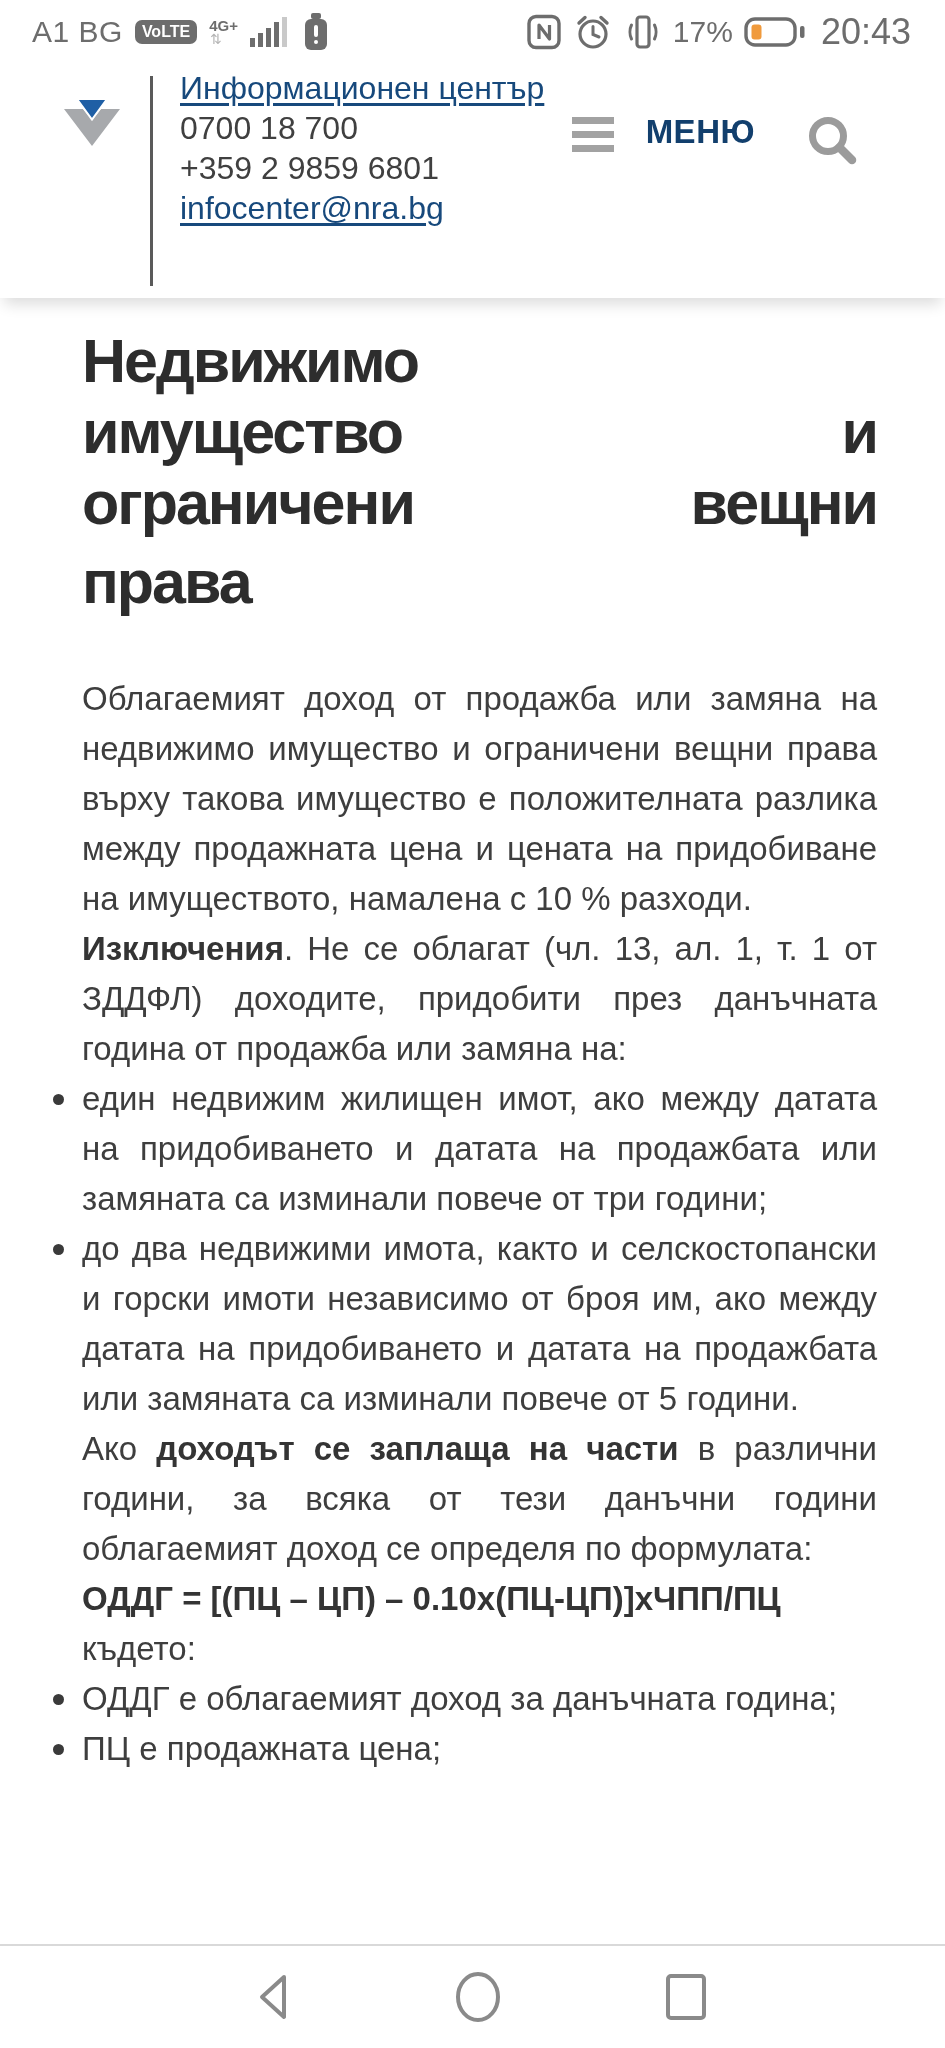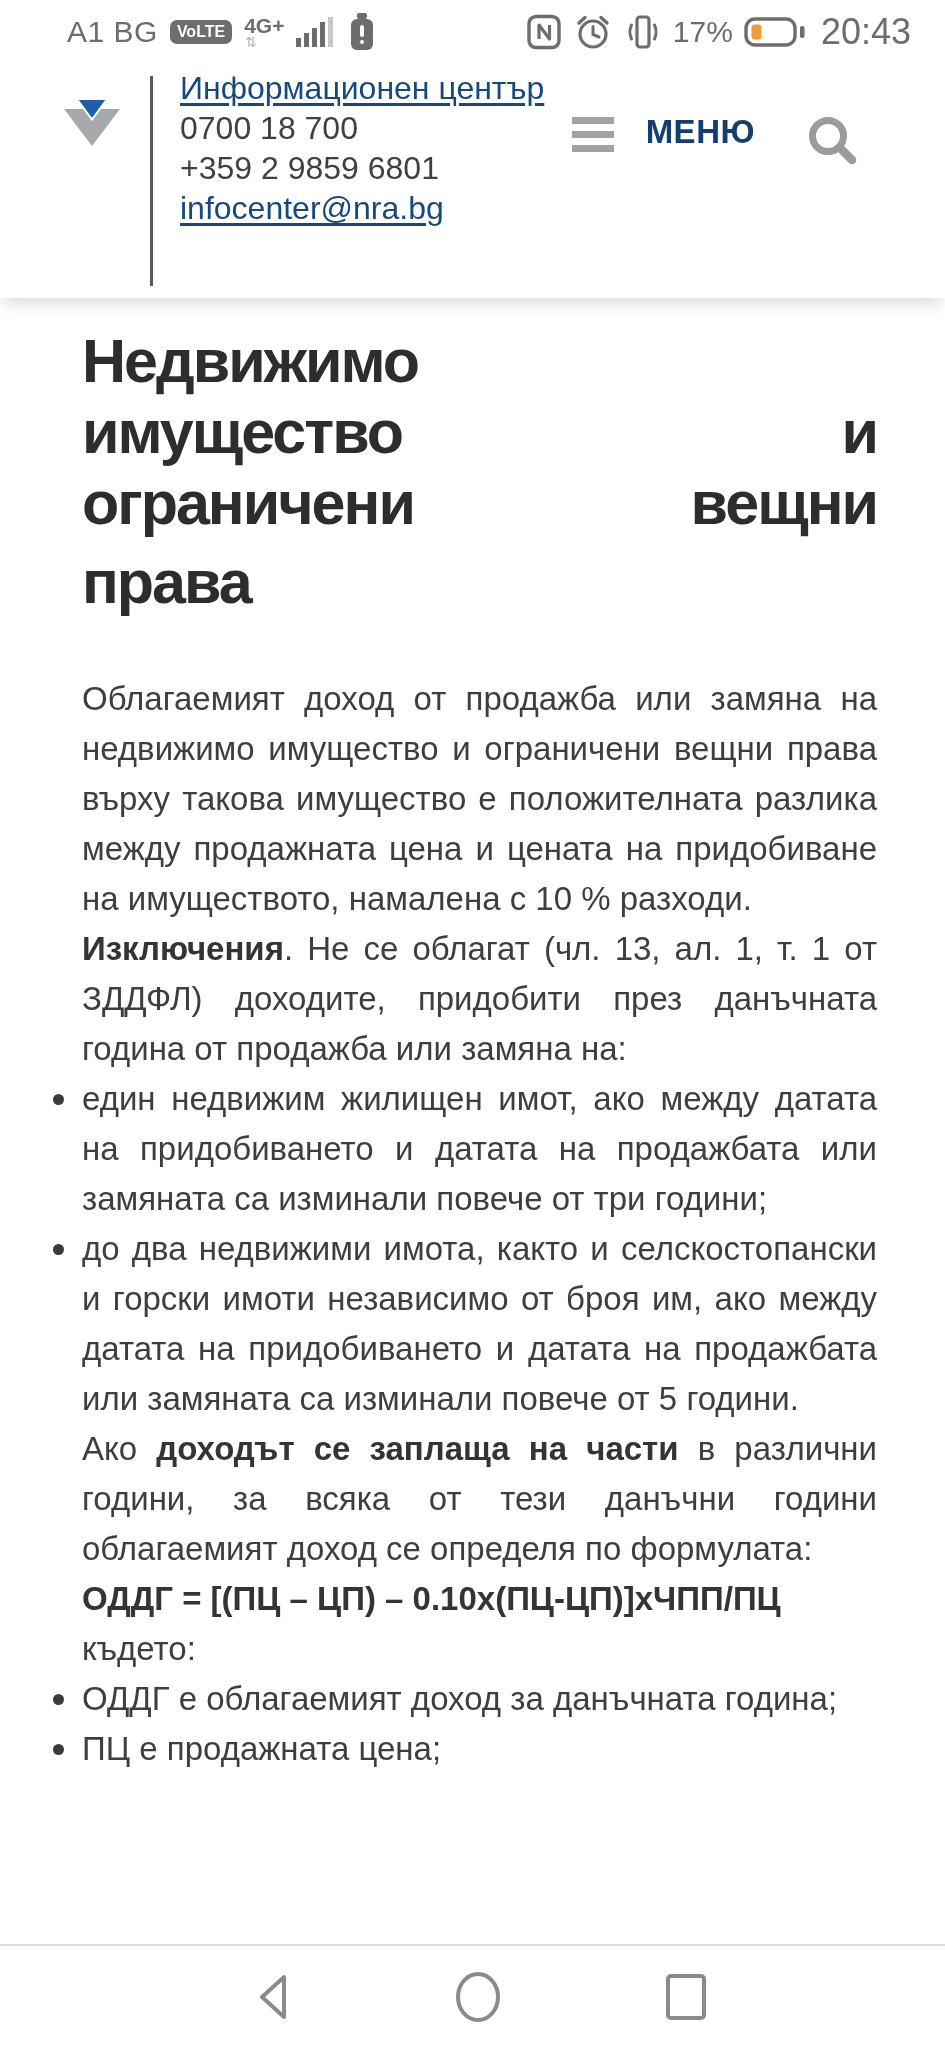--- a/index.html
+++ b/index.html
@@ -15,28 +15,28 @@
     --logo-gray:#a7a9ac;
   }
   *{box-sizing:border-box;margin:0;padding:0;}
   html,body{background:#e9e9e9;}
   body{font-family:"Liberation Sans","DejaVu Sans",sans-serif;}
   .screen{position:relative;width:945px;height:2048px;background:#fff;overflow:hidden;margin:0 auto;}
 
   
   .status-bar{
     position:absolute;top:0;left:0;right:0;height:58px;background:#fff;
-    display:flex;align-items:center;padding:6px 34px 0 44px;color:var(--status-gray);margin-left:23px;
+    display:flex;align-items:center;padding:6px 34px 0 32px;color:var(--status-gray);
   }
   .status-left{display:flex;align-items:center;gap:12px;}
   .carrier{font-size:30px;letter-spacing:.5px;}
   .volte-badge{background:var(--status-gray);color:#fff;font-size:16px;font-weight:700;
     padding:4px 7px;border-radius:7px;line-height:1;}
   .net-block{display:flex;flex-direction:column;align-items:flex-start;line-height:1;}
-  .net-type{font-size:21px;font-weight:700;}
+  .net-type{font-size:15px;font-weight:700;}
   .net-arrows{font-size:14px;color:#b5b5b5;margin-top:-1px;margin-left:1px;}
   .status-right{margin-left:auto;display:flex;align-items:center;gap:11px;}
   .battery-percent{font-size:30px;}
   .clock-time{font-size:36px;margin-left:4px;}
   .sicon{display:block;color:var(--status-gray);}
 
   
   .header{
     position:absolute;top:58px;left:0;right:0;height:240px;background:#fff;
     box-shadow:0 10px 14px -4px rgba(0,0,0,.14);z-index:2;text-decoration:underline;

